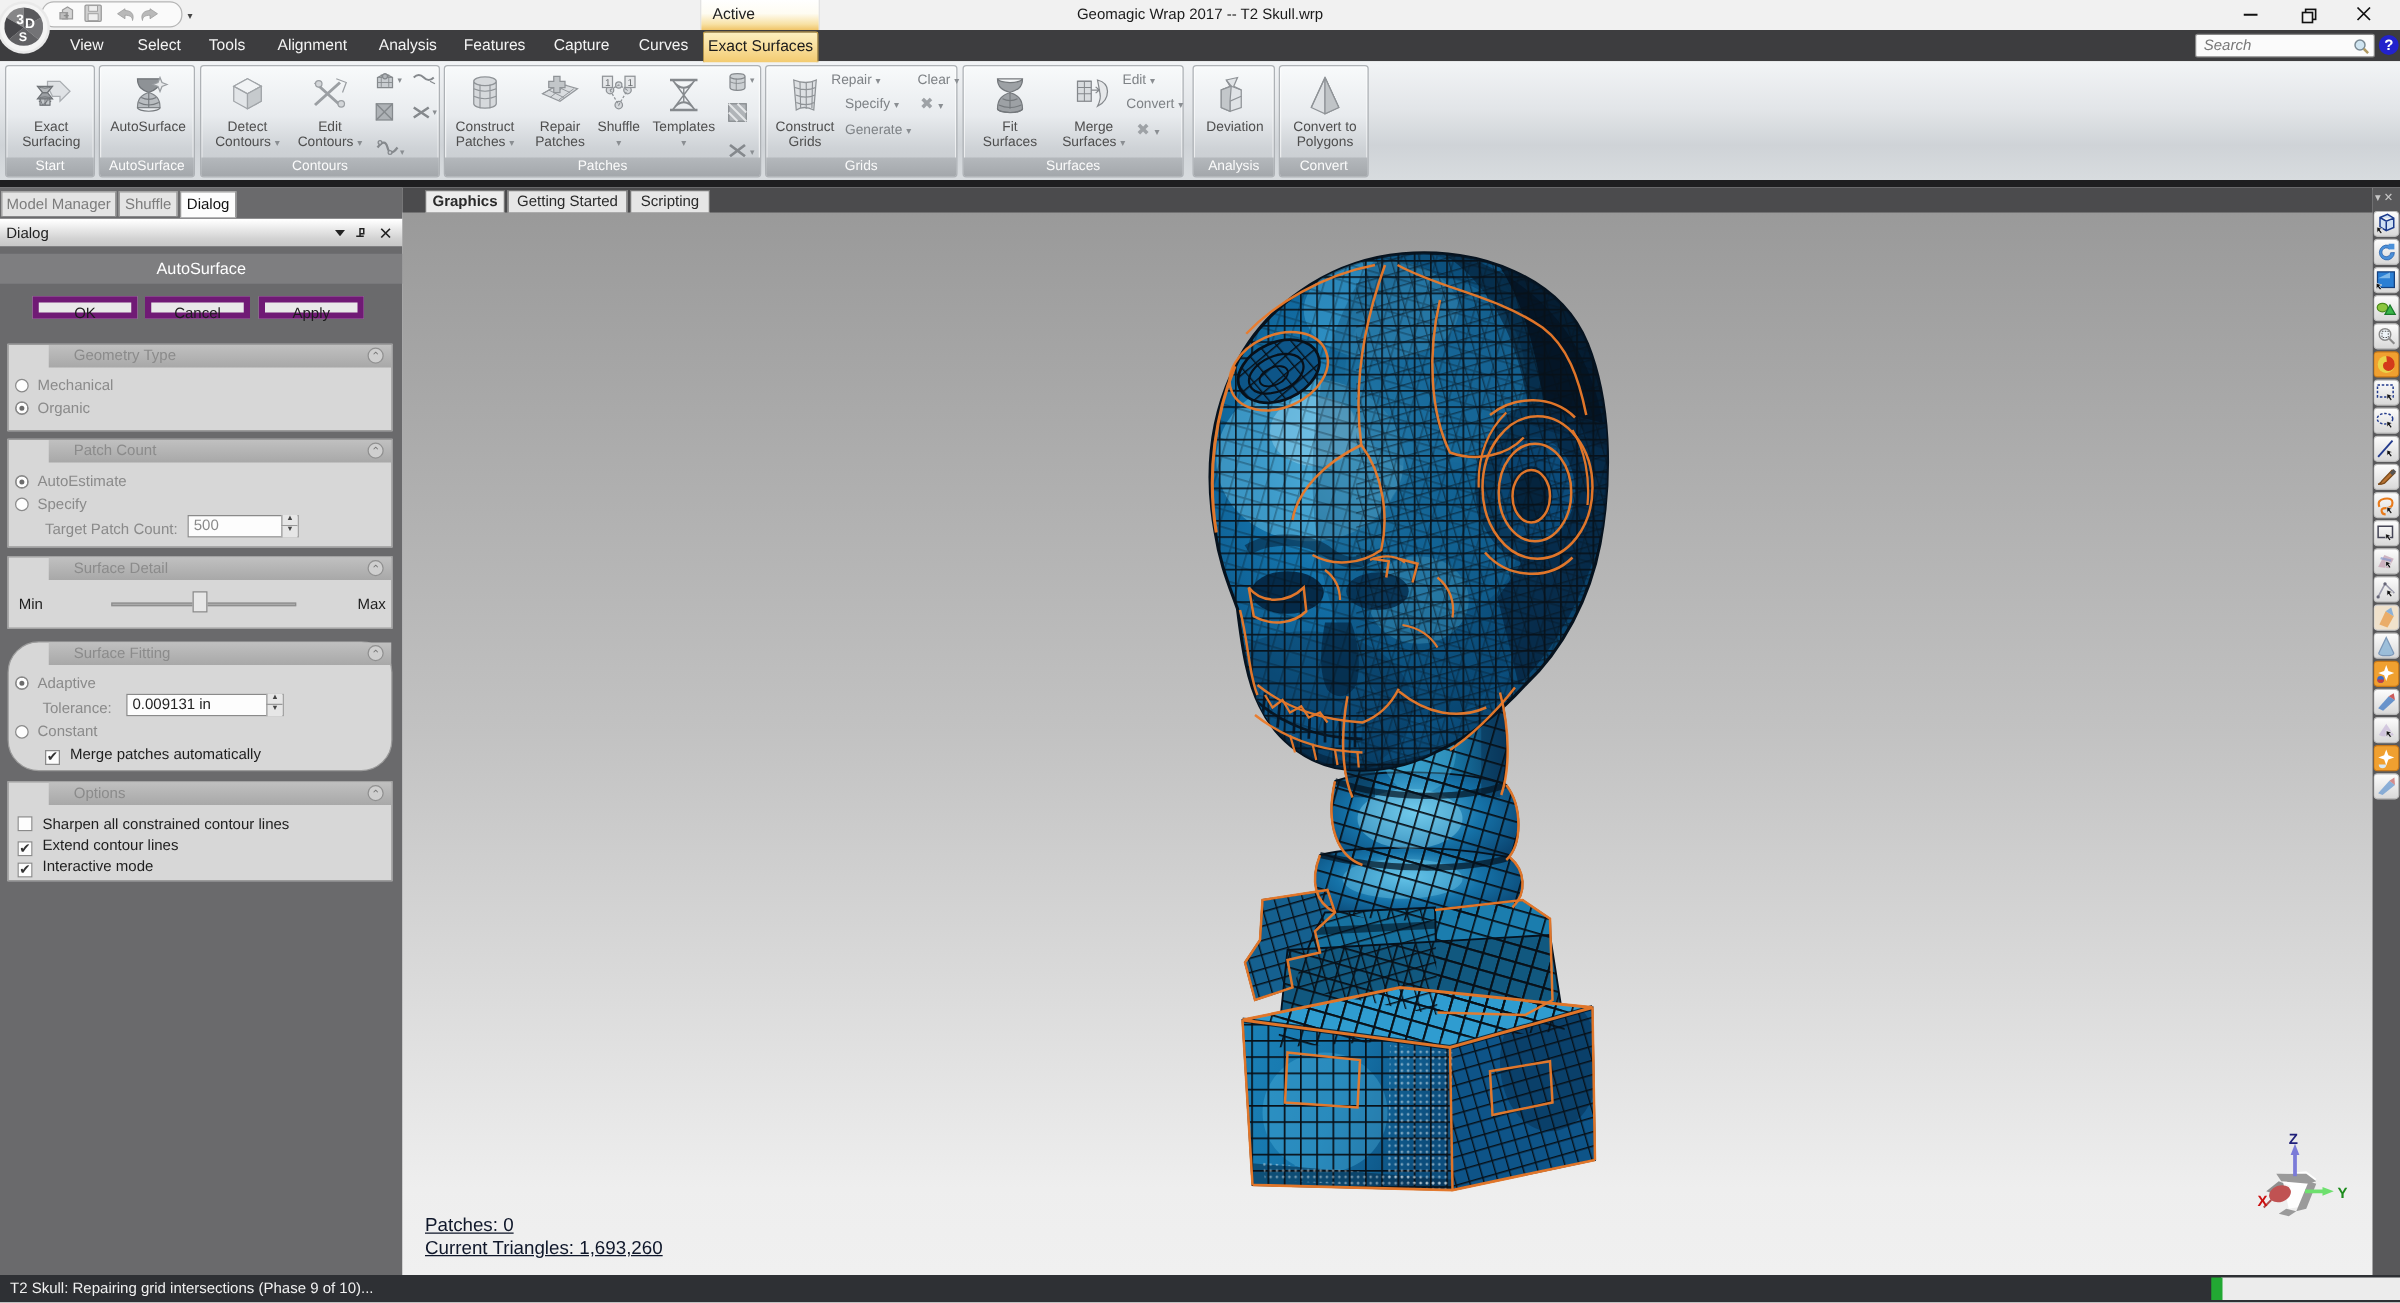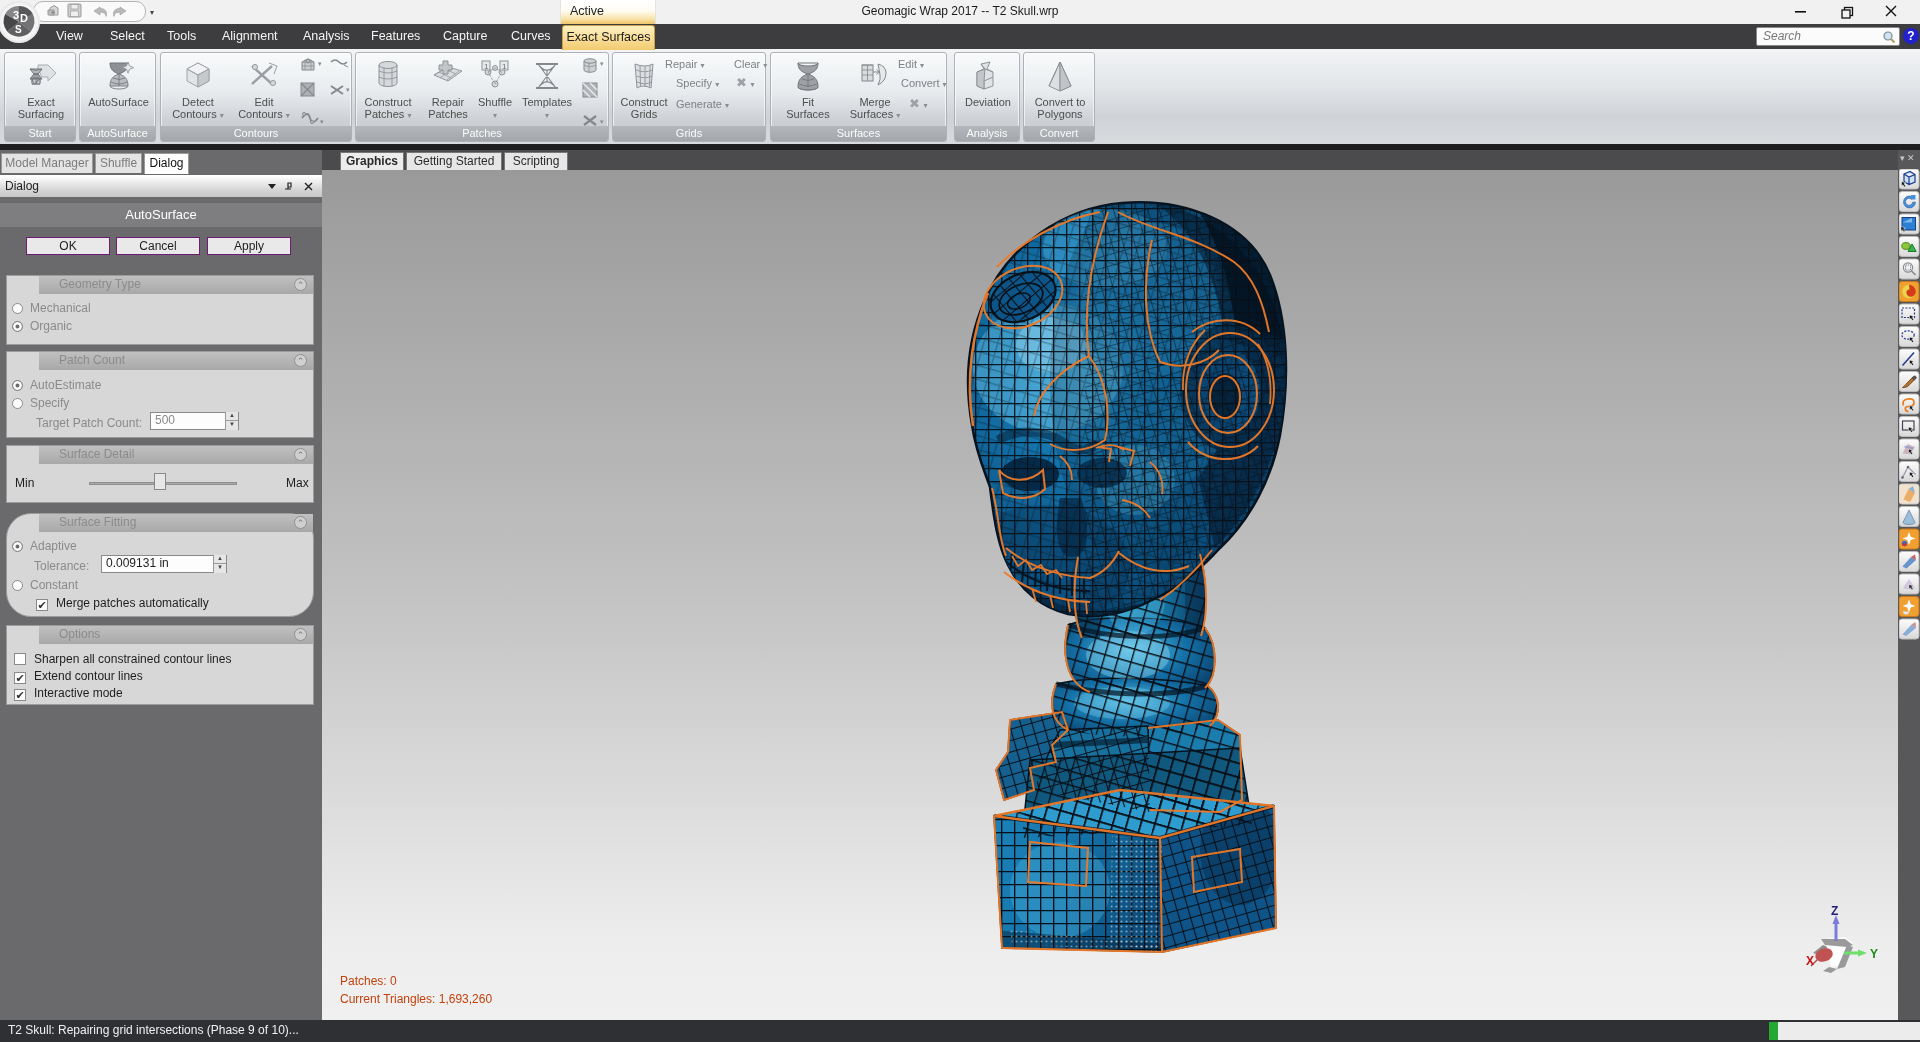--- a/index.html
+++ b/index.html
@@ -34,37 +34,37 @@
   .dd { color:#8a8e92; font-size:8px; }
 
   
   #ribsep { left:0; top:144px; width:1920px; height:6px; background:#1e1e20; }
 
   
   #leftpanel { left:0; top:150px; width:322px; height:870px; background:#6a6a6c; }
   .ptab { position:absolute; top:3px; height:20px; font-size:12px; line-height:19px; text-align:center; border:1px solid #9a9a9a; border-bottom:none; background:#e4e4e4; color:#7c7c7c; }
   #dlghdr { left:0; top:25px; width:322px; height:22px; background:linear-gradient(#ffffff, #d3d3d3 70%, #c7c7c7); border-top:1px solid #fff; font-size:12px; color:#222; line-height:21px; padding-left:5px; }
   #autosurfbar { left:0; top:53px; width:322px; height:24px; background:#7e7e80; color:#fff; font-size:13px; text-align:center; line-height:23px; }
-  .dlgbtn { position:absolute; top:87px; width:84px; height:18px; background:#e9e9e9; border:1px solid #701a75; font-size:12px; color:#1d1d1d; text-align:center; line-height:16px; }
+  .dlgbtn { position:absolute; top:87px; width:84px; height:18px; background:#e9e9e9; border:5px solid #701a75; font-size:12px; color:#1d1d1d; text-align:center; line-height:16px; }
   .section { position:absolute; left:6px; width:308px; background:#d7d7d7; border:1px solid #9b9b9b; }
   .sechdr { height:18px; background:linear-gradient(#c0c0c0, #a8a8a8); color:#8b8b8b; font-size:12px; line-height:17px; padding-left:20px; position:relative;margin-left:32px; }
   .sechdr .chev { position:absolute; right:6px; top:2px; width:13px; height:13px; border:1px solid #909090; border-radius:50%; color:#777; font-size:9px; line-height:12px; text-align:center; background:#cfcfcf; }
   .ctl { position:absolute; font-size:12px; color:#1e1e1e; }
   .dim { color:#8a8a8a; }
   .radio { display:inline-block; width:11px; height:11px; border:1px solid #8a8a8a; border-radius:50%; background:#fdfdfd; vertical-align:-2px; margin-right:7px; }
   .radio.sel { box-shadow:inset 0 0 0 2.5px #fdfdfd; background:#6c6c6c; }
   .chk { display:inline-block; width:12px; height:12px; border:1px solid #8a8a8a; background:#fdfdfd; vertical-align:-2px; margin-right:8px; text-align:center; line-height:11px; font-size:11px; color:#333; }
   .spin { position:absolute; background:#fdfdfd; border:1px solid #8a8a8a; font-size:12px; color:#222; padding-left:4px; }
   .spinbtn { position:absolute; width:13px; background:#e6e6e6; border-left:1px solid #999; color:#444; font-size:6px; text-align:center; }
 
   
   #viewport { left:322px; top:152px; width:1576px; height:868px; background:linear-gradient(#989898 0%, #c2c2c2 50%, #eeeeee 92%, #f0f0f0 100%); }
   #vtabbar { left:322px; top:150px; width:1576px; height:20px; background:#4b4b4d; }
   .vtab { position:absolute; top:1px; height:18px; font-size:12px; line-height:17px; background:#e6e6e6; color:#2a2a2a; text-align:center; border:1px solid #777; border-bottom:none; }
-  #vinfo { left:340px; top:972px; font-size:12px; color:#c2410c; line-height:18px; }
+  #vinfo { left:340px; top:972px; font-size:15px; color:#0f172a; line-height:18px;text-decoration:underline; }
 
   
   #righttb { left:1898px; top:150px; width:22px; height:870px; background:#58585a; }
 
   
   #statusbar { left:0; top:1020px; width:1920px; height:22px; background:#2e3034; color:#f0f0f0; font-size:12px; line-height:21px; padding-left:8px; }
   #progress { left:1777px; top:1022px; width:143px; height:18px; background:#ececec; }
   #progfill { left:1769px; top:1022px; width:9px; height:18px; background:#22a833; }
 </style>
 </head>

